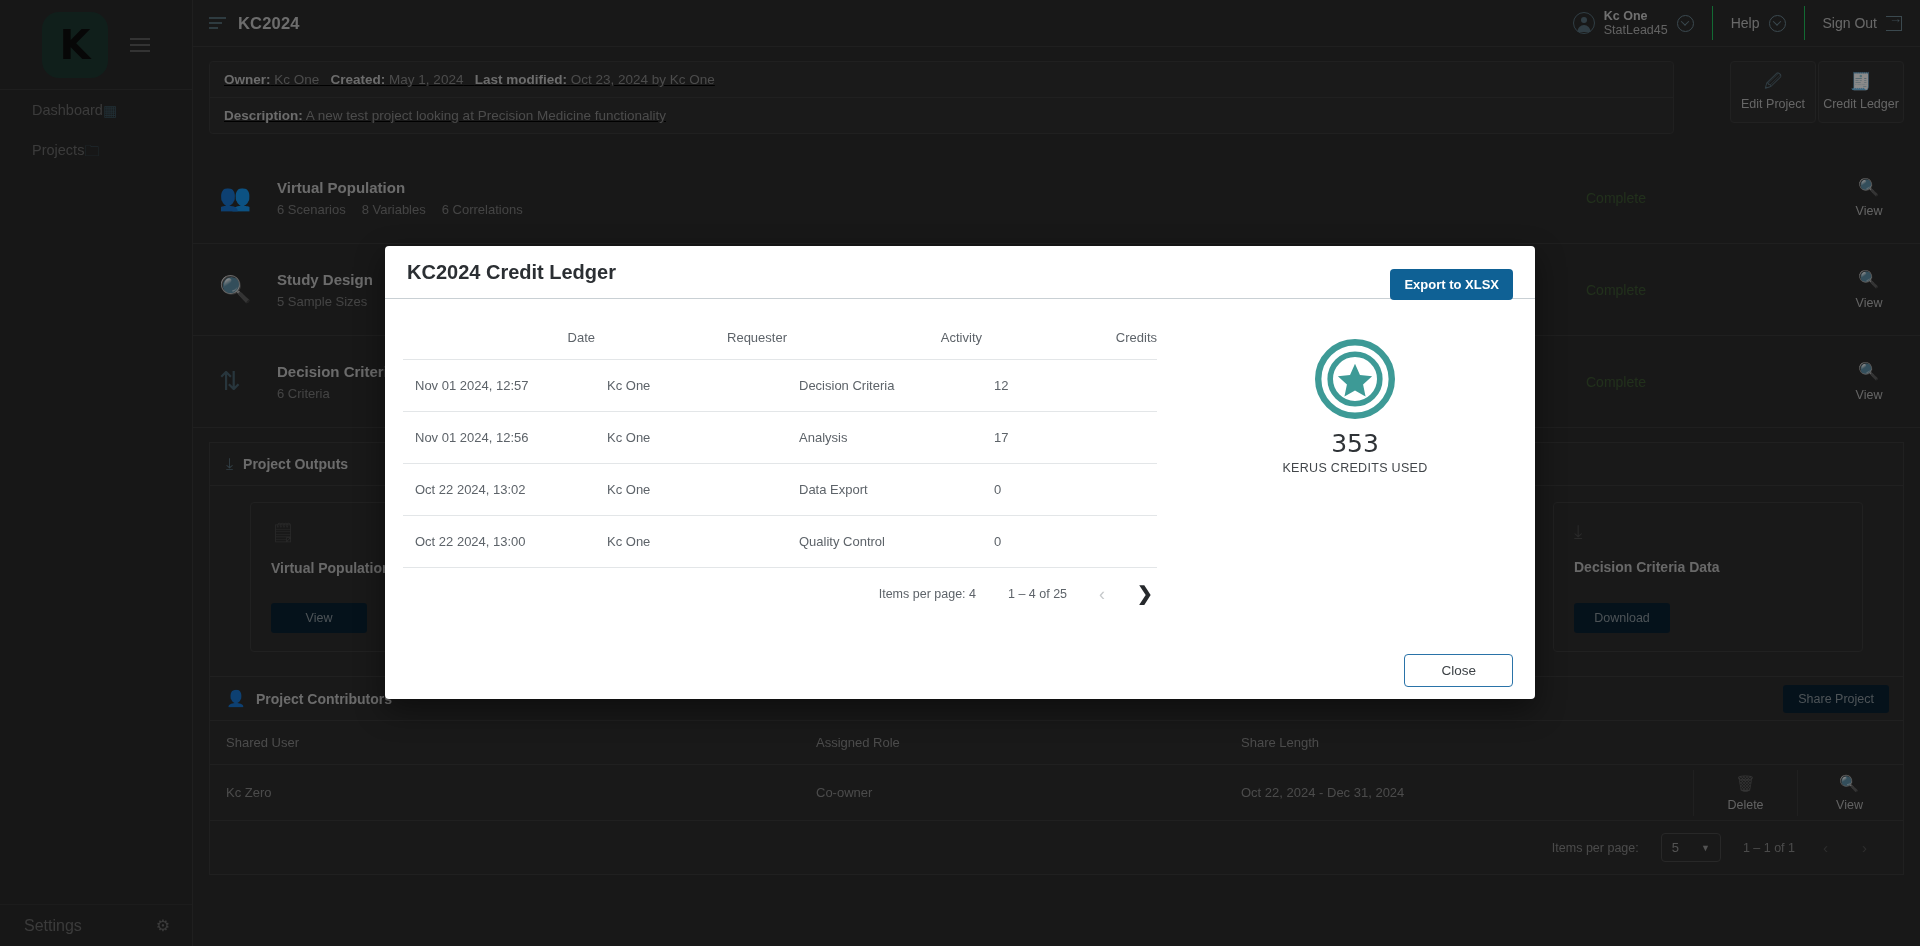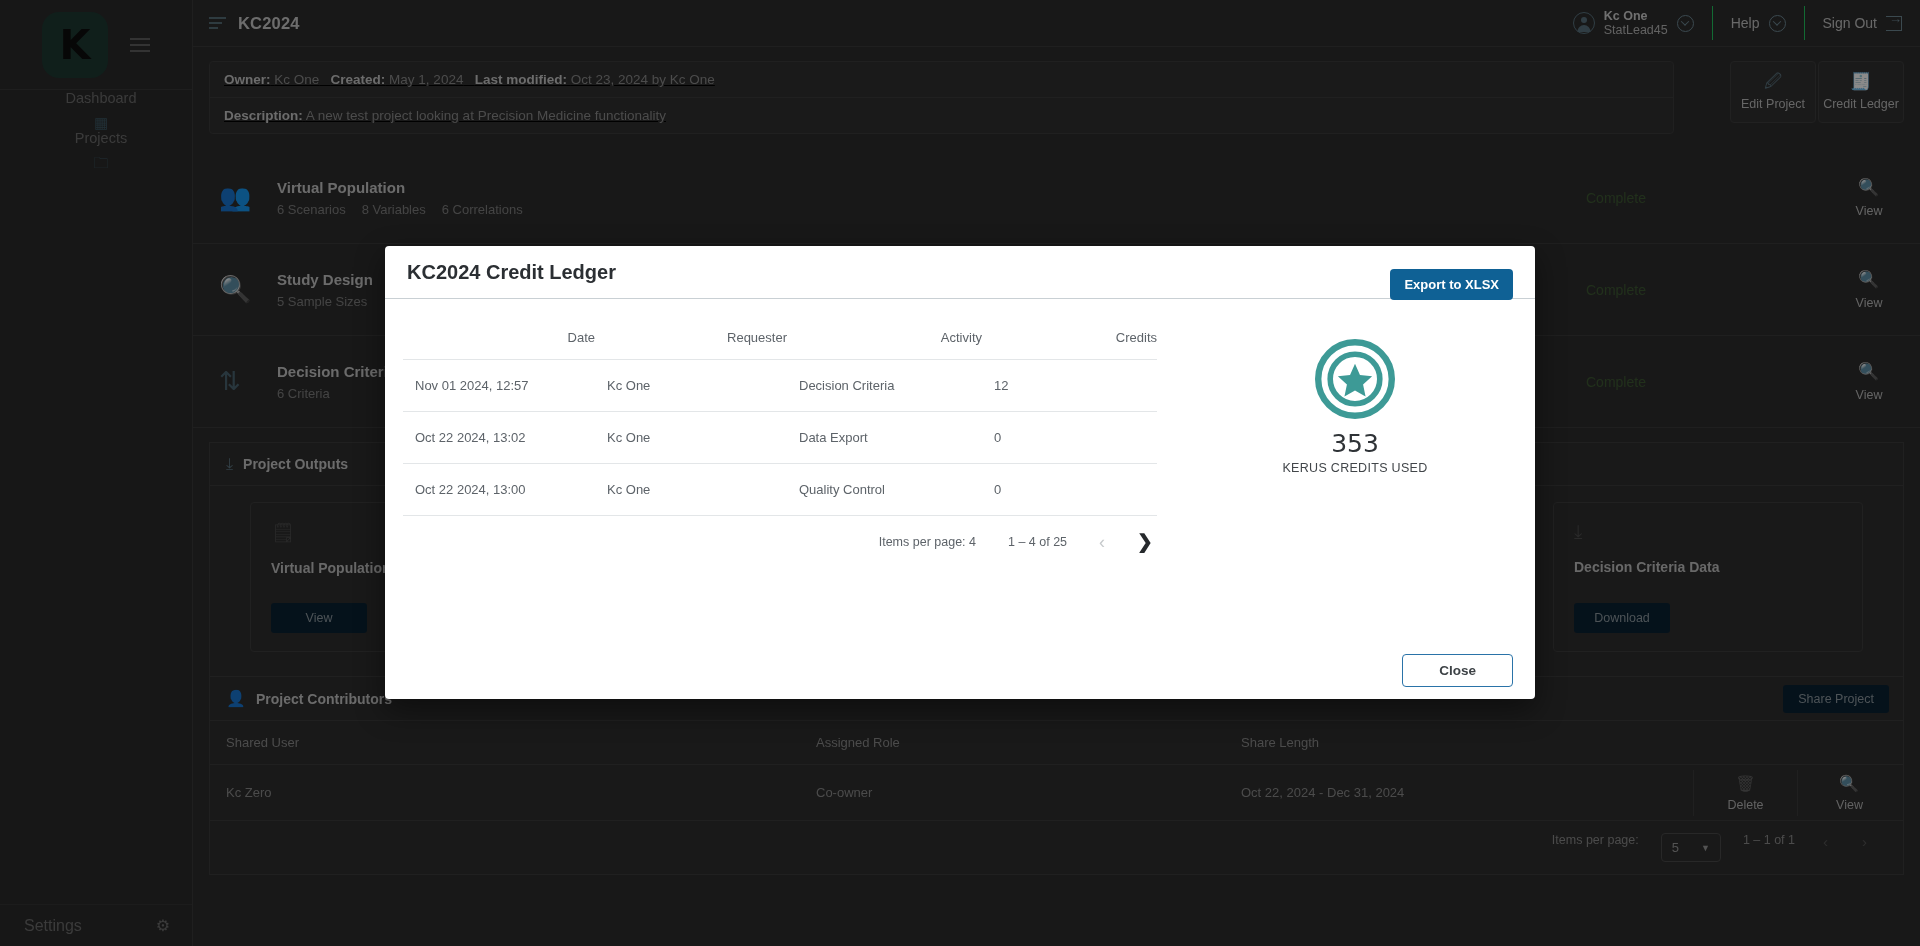--- a/index.html
+++ b/index.html
@@ -34,22 +34,22 @@
     background: #1f3a33;
     display: flex; align-items: center; justify-content: center;
     color: #0e0e0e; font-size: 40px; font-weight: bold;
     font-family: "DejaVu Sans", sans-serif;
   }
   .hamburger { display: flex; flex-direction: column; gap: 4px; }
   .hamburger i { display: block; width: 20px; height: 2px; background: #5e5e5e; }
   .nav-item {
     height: 40px; display: flex; align-items: center;
     padding: 0 22px 0 32px;
-    justify-content: space-between;
-    color: #6d6d6d; font-size: 14.5px; flex-direction: column;
+    justify-content: flex-start;
+    color: #6d6d6d; font-size: 14.5px;
   }
   .nav-item .nico { color: #3f5a66; font-size: 15px; line-height: 1; }
   .settings-item {
     position: absolute; bottom: 0; left: 0; right: 0;
     height: 42px; display: flex; align-items: center;
     justify-content: space-between; padding: 0 22px 0 24px;
     color: #6d6d6d; font-size: 16px;
     border-top: 1px solid #343434;
   }
   
@@ -166,21 +166,21 @@
     color:#8b8b8b; font-size:13px; padding:20px 0 20px 16px;
     border-bottom:1px solid #3b3b3b;
   }
   .row-actions{ display:flex; }
   .row-act{
     width:104px; display:flex;flex-direction:column;align-items:center;gap:5px;
     color:#b5b5b5;font-size:12.5px; border-left:1px solid #3b3b3b; padding:4px 0;
   }
   .row-act .raic{font-size:16px;color:#606060;}
   .paginator{
-    display:flex;align-items:flex-start;justify-content:flex-end;gap:22px;
+    display:flex;align-items:center;justify-content:flex-end;gap:22px;
     padding:12px 30px; color:#8b8b8b; font-size:12.5px;
   }
   .ipp-select{
     border:1px solid #4a4a4a;border-radius:4px;padding:6px 10px;
     display:flex;align-items:center;gap:22px;color:#9a9a9a;font-size:13px;
   }
   .ipp-select .car{ font-size:9px; }
   .pg-arrow{ color:#555; font-size:15px; padding:0 6px;}
 
   
@@ -235,21 +235,20 @@
   .credits-num{ font-size:25px; color:#2f3337; margin-top:10px; font-family:"DejaVu Sans",sans-serif;}
   .credits-lbl{ font-size:12.5px; color:#42464a; letter-spacing:.3px; margin-top:3px;}
   .modal-foot{
     height:58px; display:flex; align-items:center; justify-content:flex-end;
     padding-right:22px;
   }
   .close-btn{
     border:1px solid #2a73a8; border-radius:4px; background:#fff;
     color:#3d4246; font-size:13.5px; padding:8px 36px;
     font-family:"Liberation Sans",sans-serif;
-    font-weight:bold;
   }
 </style>
 </head>
 <body>
 
 <div id="app">
 
   <div class="sidebar">
     <div class="logo-row">
       <div class="logo-tile">K</div>
@@ -477,20 +476,26 @@
           </tr>
         </thead>
         <tbody>
           <tr>
             <td>Nov 01 2024, 12:57</td>
             <td>Kc One</td>
             <td>Decision Criteria</td>
             <td>12</td>
           </tr>
           <tr>
+            <td>Nov 01 2024, 12:56</td>
+            <td>Kc One</td>
+            <td>Analysis</td>
+            <td>17</td>
+          </tr>
+          <tr>
             <td>Oct 22 2024, 13:02</td>
             <td>Kc One</td>
             <td>Data Export</td>
             <td>0</td>
           </tr>
           <tr>
             <td>Oct 22 2024, 13:00</td>
             <td>Kc One</td>
             <td>Quality Control</td>
             <td>0</td>

